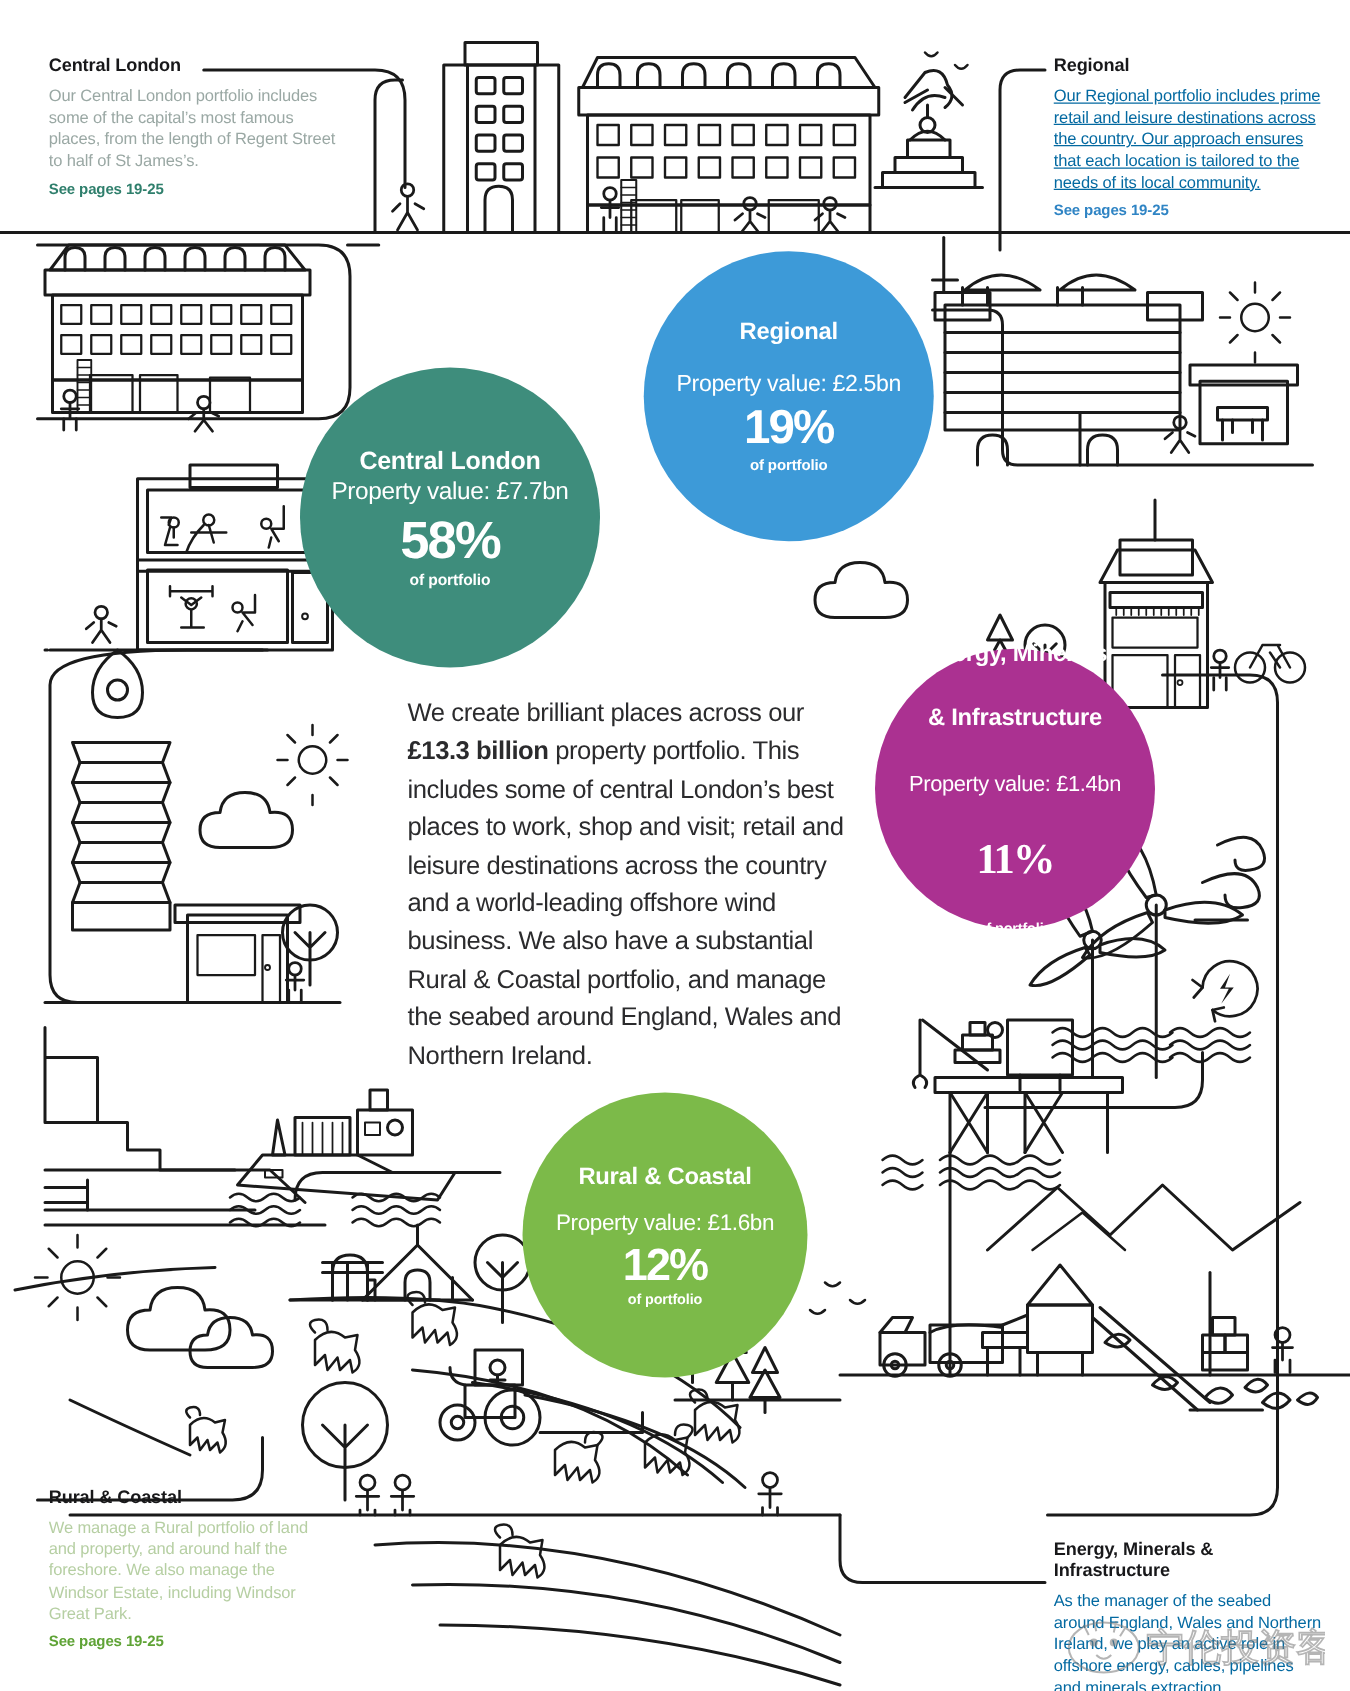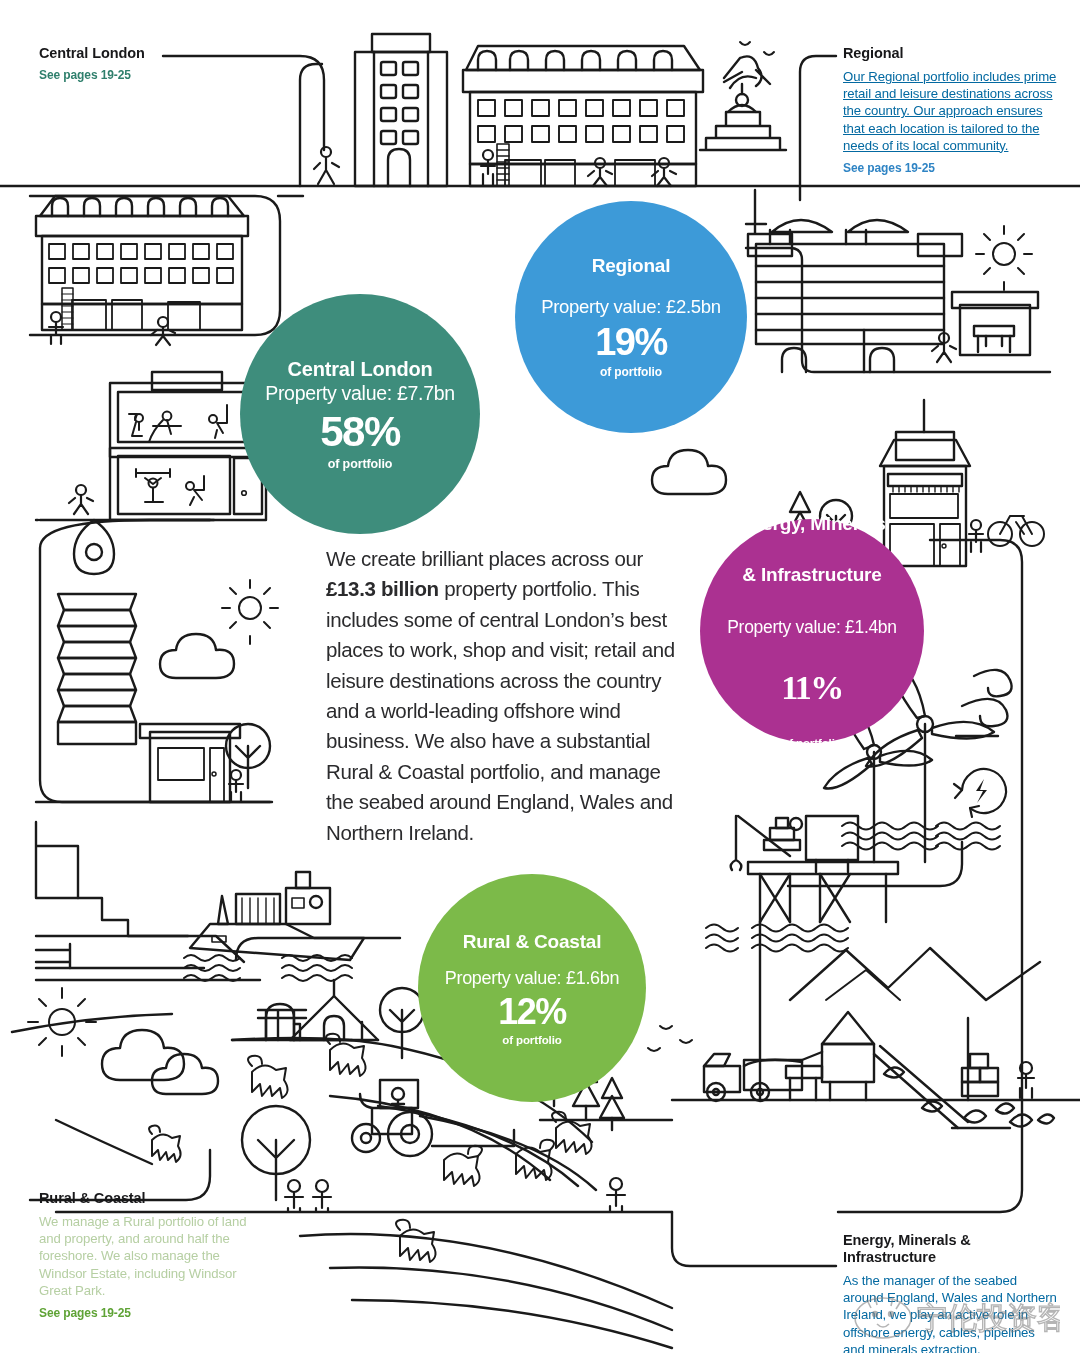--- a/index.html
+++ b/index.html
@@ -45,21 +45,21 @@
   #bubble-energy .b-pct{font-size:34px;margin-top:4px;font-family:Liberation Serif, serif;}
   #bubble-energy .b-sub{font-size:11.5px;margin-top:3px;}
 
   #bubble-rural{left:418px;top:874px;width:228px;height:228px;}
   #bubble-rural .b-title{font-size:19px;}
   #bubble-rural .b-value{font-size:18px;margin-top:15px;}
   #bubble-rural .b-pct{font-size:36px;margin-top:5px;}
   #bubble-rural .b-sub{font-size:11.5px;margin-top:4px;}
 
   
-  #intro{position:absolute;left:326px;top:544px;width:360px;font-size:20.5px;
+  #intro{position:absolute;left:326px;top:556px;width:360px;font-size:20.5px;
          line-height:30.4px;color:#2b2b2d;letter-spacing:-0.35px;}
   #intro b{font-weight:bold;}
 
   
   #watermark{position:absolute;left:845px;top:1288px;width:215px;height:62px;
              opacity:.55;pointer-events:none;}
 </style>
 </head>
 <body>
 
@@ -626,20 +626,21 @@
     <div class="b-pct">12%</div>
     <div class="b-sub">of portfolio</div>
   </div>
 
   <div id="intro">
     <span>We create brilliant places across our </span><b>£13.3 billion</b><span> property portfolio. This includes some of central London’s best places to work, shop and visit; retail and leisure destinations across the country and a world-leading offshore wind business. We also have a substantial Rural &amp; Coastal portfolio, and manage the seabed around England, Wales and Northern Ireland.</span>
   </div>
 
   <div class="callout" id="callout-central">
     <div class="c-title">Central London</div>
+    <div class="c-body" style="color:#9aa8a4;">Our Central London portfolio includes some of the capital’s most famous places, from the length of Regent Street to half of St James’s.</div>
     <div class="c-link" style="color:#2f7f6c;">See pages 19-25</div>
   </div>
 
   <div class="callout" id="callout-regional">
     <div class="c-title">Regional</div>
     <div class="c-body" style="color:#0369a1;text-decoration:underline;">Our Regional portfolio includes prime retail and leisure destinations across the country. Our approach ensures that each location is tailored to the needs of its local community.</div>
     <div class="c-link" style="color:#2f84c4;">See pages 19-25</div>
   </div>
 
   <div class="callout" id="callout-rural">

